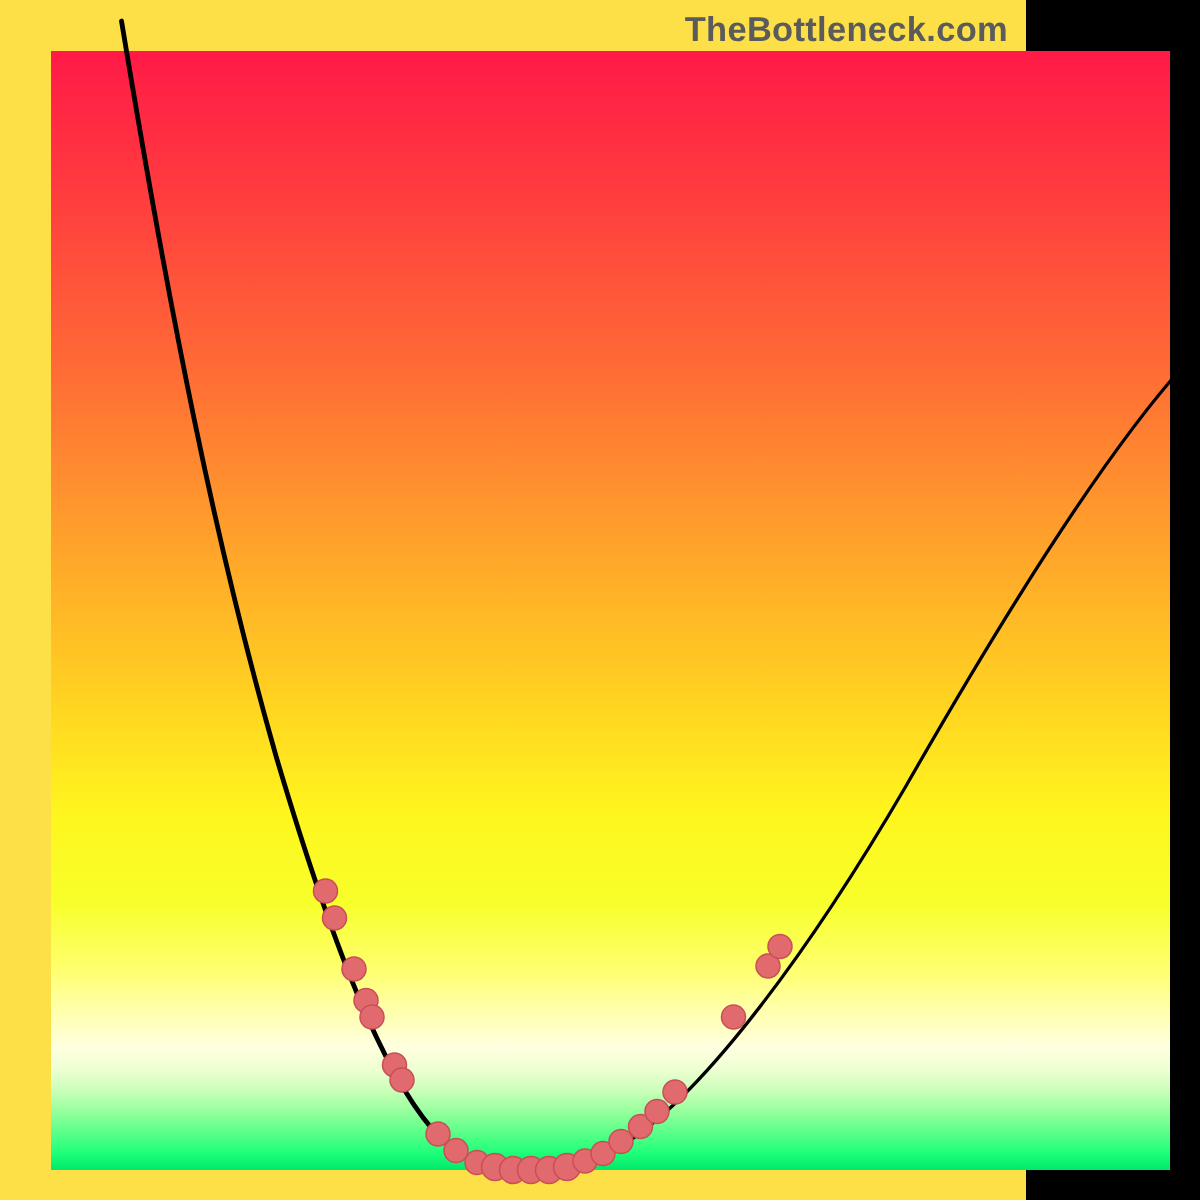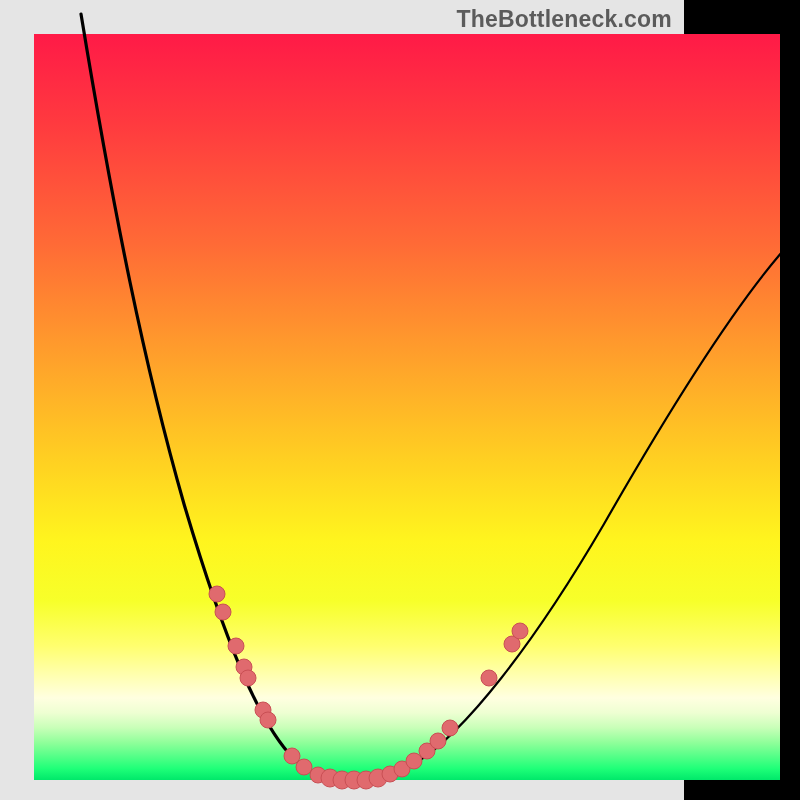--- a/index.html
+++ b/index.html
@@ -9,21 +9,21 @@
     height: 800px;
     background: #000;
     overflow: hidden;
   }
   .frame {
     position: absolute;
     left: 0;
     top: 0;
     width: 684px;
     height: 800px;
-    background: #e5e5e5;
+    background: #fde047;
   }
   .plot-area {
     position: absolute;
     left: 34px;
     top: 34px;
     width: 746px;
     height: 746px;
     
     background: linear-gradient(to bottom,
       #ff1a47 0%,

